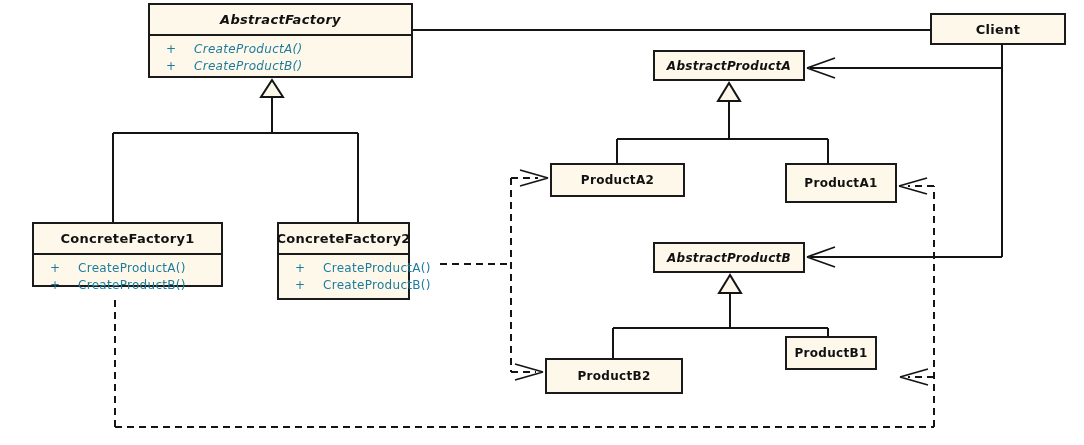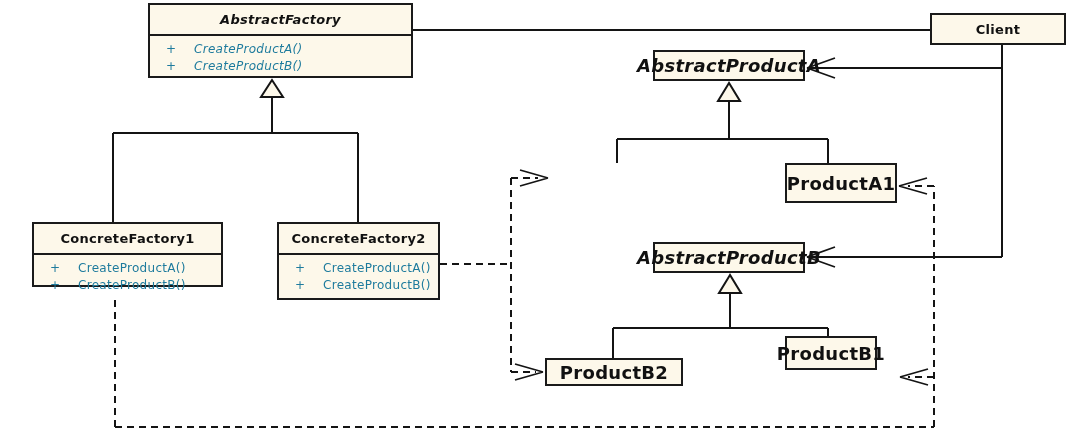--- a/index.html
+++ b/index.html
@@ -21,21 +21,21 @@
     background:var(--box-fill,#fdf8ea);
     border:2px solid var(--box-border,#1a1a1a);
   }
   .cls-title{
     height:29px;display:flex;align-items:center;justify-content:center;
     border-bottom:2px solid var(--box-border,#1a1a1a);
     font-weight:bold;font-size:13px;letter-spacing:.3px;
     color:var(--title-text,#111111);white-space:nowrap;
   }
   .cls.single .cls-title{height:100%;border-bottom:none;}
-  .cls.small .cls-title{font-size:18px;}
+  .cls.small .cls-title{font-size:12px;}
   .cls.abstract .cls-title{font-style:italic;}
   .cls-methods{padding:5px 0 0 16px;}
   .method{display:flex;align-items:baseline;line-height:17px;font-size:12px;
     color:var(--method-text,#1e7b9d);letter-spacing:.3px;white-space:nowrap;}
   .cls.abstract .method{font-style:italic;}
   .method .vis{width:28px;flex:0 0 28px;font-style:normal;}
 </style>
 </head>
 <body>
 
@@ -97,58 +97,61 @@
   </div>
 
   <div class="cls single" style="left:930px;top:13px;width:136px;height:32px">
     <div class="cls-title">Client</div>
   </div>
 
   <div class="cls single abstract small" style="left:653px;top:50px;width:152px;height:31px">
     <div class="cls-title">AbstractProductA</div>
   </div>
 
+  <div class="cls single small" style="left:550px;top:163px;width:135px;height:34px">
+    <div class="cls-title">ProductA2</div>
+  </div>
 
   <div class="cls single small" style="left:785px;top:163px;width:112px;height:40px">
     <div class="cls-title">ProductA1</div>
   </div>
 
   <div class="cls" style="left:32px;top:222px;width:191px;height:65px">
     <div class="cls-title">ConcreteFactory1</div>
     <div class="cls-methods">
       <div class="method">
         <span class="vis">+</span>
         <span class="sig">CreateProductA()</span>
       </div>
       <div class="method">
         <span class="vis">+</span>
         <span class="sig">CreateProductB()</span>
       </div>
     </div>
   </div>
 
-  <div class="cls" style="left:277px;top:222px;width:163px;height:78px">
+  <div class="cls" style="left:277px;top:222px;width:133px;height:78px">
     <div class="cls-title">ConcreteFactory2</div>
     <div class="cls-methods">
       <div class="method">
         <span class="vis">+</span>
         <span class="sig">CreateProductA()</span>
       </div>
       <div class="method">
         <span class="vis">+</span>
         <span class="sig">CreateProductB()</span>
       </div>
     </div>
   </div>
 
   <div class="cls single abstract small" style="left:653px;top:242px;width:152px;height:31px">
     <div class="cls-title">AbstractProductB</div>
   </div>
 
-  <div class="cls single small" style="left:545px;top:358px;width:138px;height:28px">
+  <div class="cls single small" style="left:545px;top:358px;width:138px;height:36px">
     <div class="cls-title">ProductB2</div>
   </div>
 
   <div class="cls single small" style="left:785px;top:336px;width:92px;height:34px">
     <div class="cls-title">ProductB1</div>
   </div>
 
 </div>
 
 </body></html>

